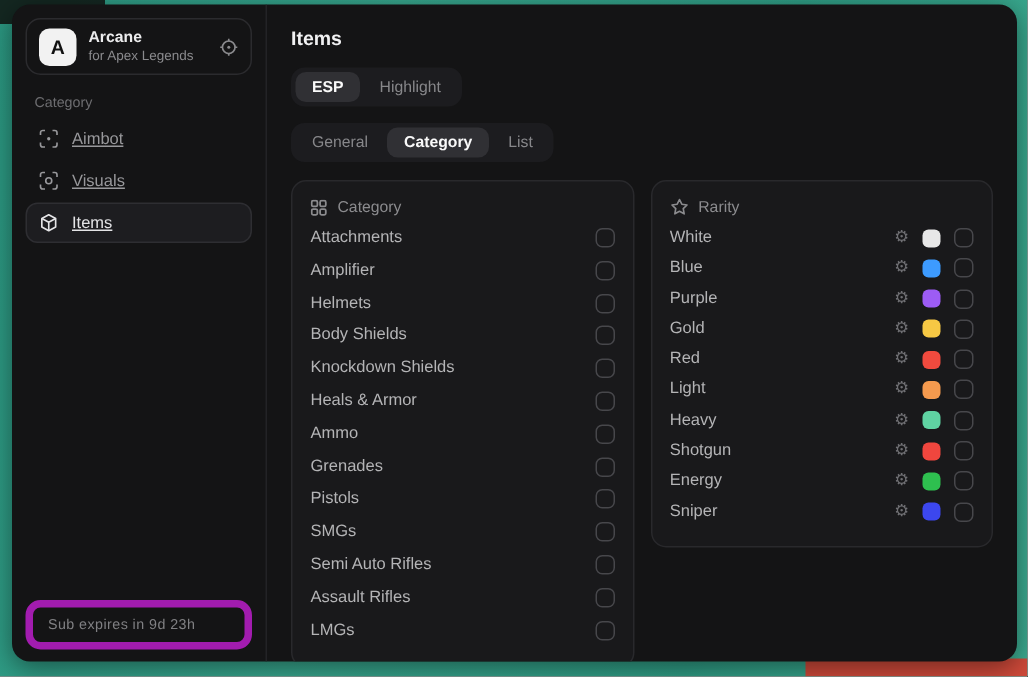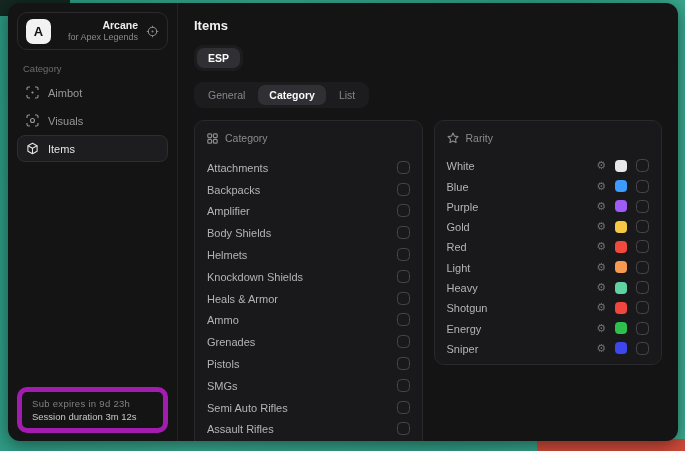--- a/index.html
+++ b/index.html
@@ -14,30 +14,30 @@
   .window { position:absolute; left:8px; top:3px; width:670px; height:438px;
             background:#141415; border-radius:12px; overflow:hidden; display:flex;
             box-shadow:0 4px 18px rgba(0,0,0,.45); }
 
   
   .sidebar { position:relative; width:170px; flex:0 0 170px; border-right:1px solid #232326; padding:9px; }
   .side-header { display:flex; align-items:center; gap:8px; border:1px solid #2b2b2e;
                  border-radius:10px; padding:6px 8px; height:38px; }
   .logo { width:25px; height:25px; border-radius:7px; background:#f2f2f2; color:#111;
           font-weight:bold; font-size:13px; display:flex; align-items:center; justify-content:center; }
-  .side-titles { display:flex; flex-direction:column; line-height:1.25; flex:1;text-align:right; }
+  .side-titles { display:flex; flex-direction:column; line-height:1.25; flex:1; }
   .app-name { color:#ededee; font-size:10.5px; font-weight:bold; }
   .app-sub { color:#8a8a8d; font-size:9px; }
   .hdr-icon { color:#8a8a8d; display:flex; }
 
   .section-label { color:#6d6d70; font-size:9.5px; margin:13px 6px 5px 6px; }
 
   .side-item { display:flex; align-items:center; gap:9px; height:27px; padding:0 8px;
                border-radius:8px; color:#98989b; font-size:11px; border:1px solid transparent;
-               cursor:default; margin-bottom:1px; }
+               cursor:default; margin-bottom:1px;text-decoration:underline; }
   .side-item.active { background:#1d1d20; border-color:#2e2e32; color:#e4e4e6; }
   .side-icon { width:13px; height:13px; display:flex; align-items:center; justify-content:center;
                color:inherit; font-size:12px; }
   .side-icon svg { display:block; }
 
   .side-footer { position:absolute; left:9px; right:9px; bottom:8px; border:5px solid #a21caf;
                  border-radius:10px; padding:6px 10px; }
   .foot-line1 { color:#808083; font-size:9.5px; letter-spacing:.3px; }
   .foot-line2 { color:#c9c9cb; font-size:9.5px; margin-top:2px; }
 
@@ -50,21 +50,21 @@
          padding:4px 11px; border-radius:7px; font-family:inherit; cursor:default; }
   .tab.active { background:#303034; color:#fafafa; font-weight:bold;text-align:center; }
   .tab-row { margin-bottom:11px; }
 
   .panels { display:flex; gap:11px; align-items:flex-start; margin-top:12px; }
   .panel { background:#19191b; border:1px solid #29292c; border-radius:10px; padding:9px 12px; flex:1; }
   .panel-head { display:flex; align-items:center; gap:7px; color:#8b8b8e; font-size:10.5px;
                 margin:2px 0 8px 0; }
   .panel-head .ph-icon { display:flex; color:#8b8b8e; font-size:11px; }
 
-  .row { display:flex; align-items:flex-end; justify-content:space-between; height:21.8px; }
+  .row { display:flex; align-items:flex-start; justify-content:space-between; height:21.8px; }
   .rarity-panel .row { height:20.3px; }
   .row-label { color:#b4b4b6; font-size:11px; }
   .checkbox { width:13px; height:13px; border:1.5px solid #47474b; border-radius:4.5px;
               background:transparent; flex:0 0 13px; cursor:default; }
   .row-right { display:flex; align-items:center; gap:9px; }
   .swatch { width:12px; height:12px; border-radius:4px; }
   .row-gear { color:#6f6f73; font-size:11px; line-height:1; cursor:default; }
 </style>
 </head>
 <body>
@@ -122,31 +122,31 @@
               </svg>
             </span>
     <span class="side-label">Items</span>
   </div>
 
 
 </nav>
 
       <div class="side-footer">
         <div class="foot-line1">Sub expires in 9d 23h</div>
-        <div class="foot-line2">Session duration 3m 12s</div>
       </div>
     </aside>
 
     <section class="main">
       <h1 class="page-title">Items</h1>
 
       <div class="tab-row">
         <div class="tab-group" id="mode-tabs">
   <button class="tab active">ESP</button>
 
+  <button class="tab">Highlight</button>
 </div>
       </div>
       <div class="tab-row">
         <div class="tab-group" id="view-tabs">
   <button class="tab">General</button>
 
   <button class="tab active">Category</button>
 
   <button class="tab">List</button>
 </div>
@@ -164,37 +164,33 @@
               </svg>
             </span>
             <span>Category</span>
           </div>
           <div id="category-rows">
   <div class="row">
     <span class="row-label">Attachments</span>
     <span class="checkbox" role="checkbox" aria-checked="false"></span>
   </div>
 
-  <div class="row">
-    <span class="row-label">Backpacks</span>
-    <span class="checkbox" role="checkbox" aria-checked="false"></span>
-  </div>
 
   <div class="row">
     <span class="row-label">Amplifier</span>
     <span class="checkbox" role="checkbox" aria-checked="false"></span>
   </div>
 
   <div class="row">
+    <span class="row-label">Helmets</span>
+    <span class="checkbox" role="checkbox" aria-checked="false"></span>
+  </div>
+
+  <div class="row">
     <span class="row-label">Body Shields</span>
-    <span class="checkbox" role="checkbox" aria-checked="false"></span>
-  </div>
-
-  <div class="row">
-    <span class="row-label">Helmets</span>
     <span class="checkbox" role="checkbox" aria-checked="false"></span>
   </div>
 
   <div class="row">
     <span class="row-label">Knockdown Shields</span>
     <span class="checkbox" role="checkbox" aria-checked="false"></span>
   </div>
 
   <div class="row">
     <span class="row-label">Heals &amp; Armor</span>

